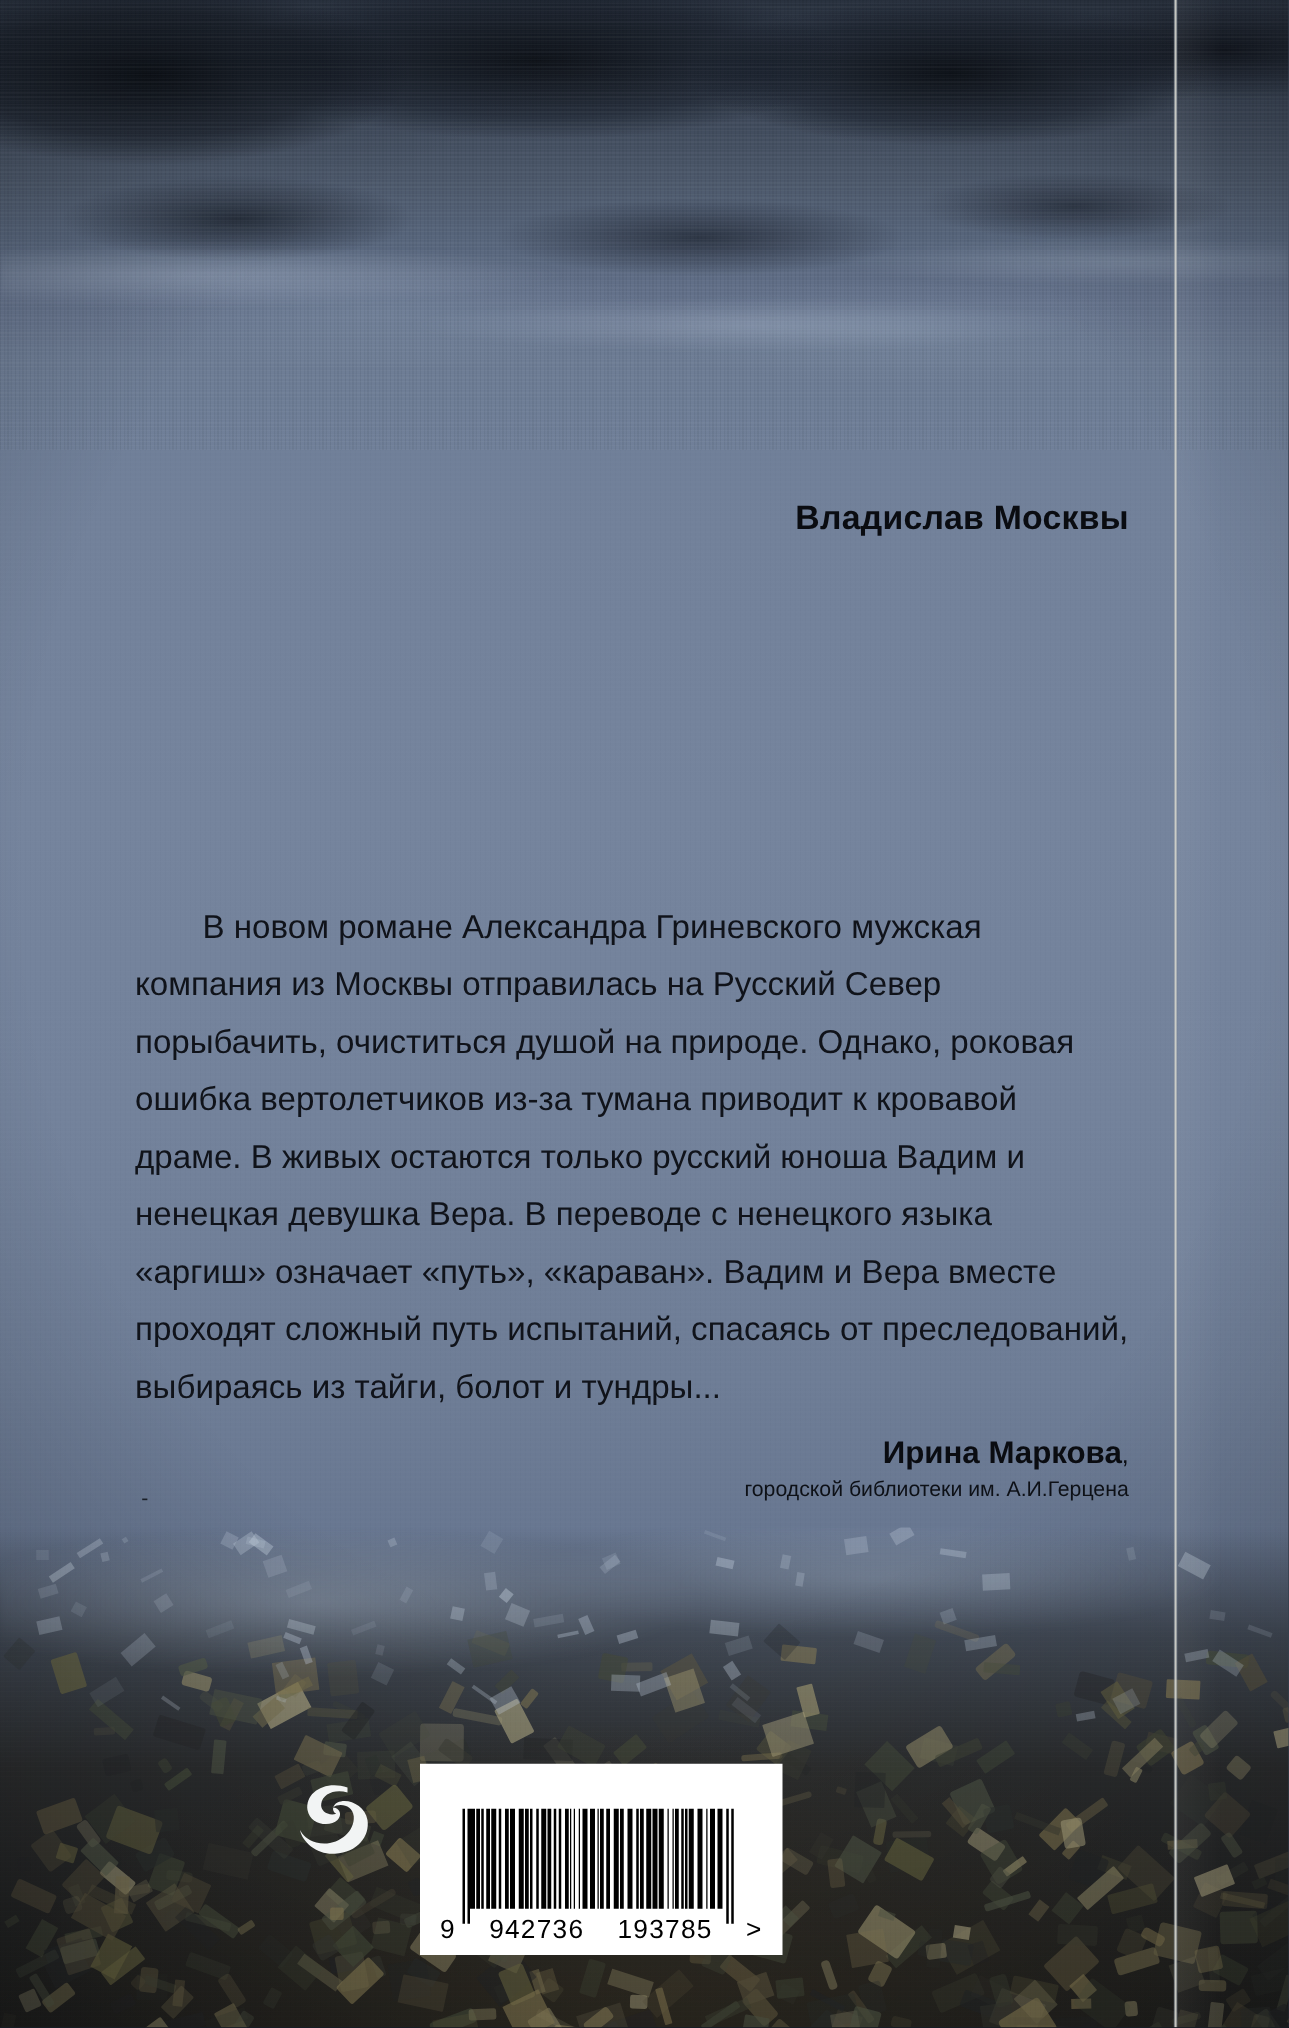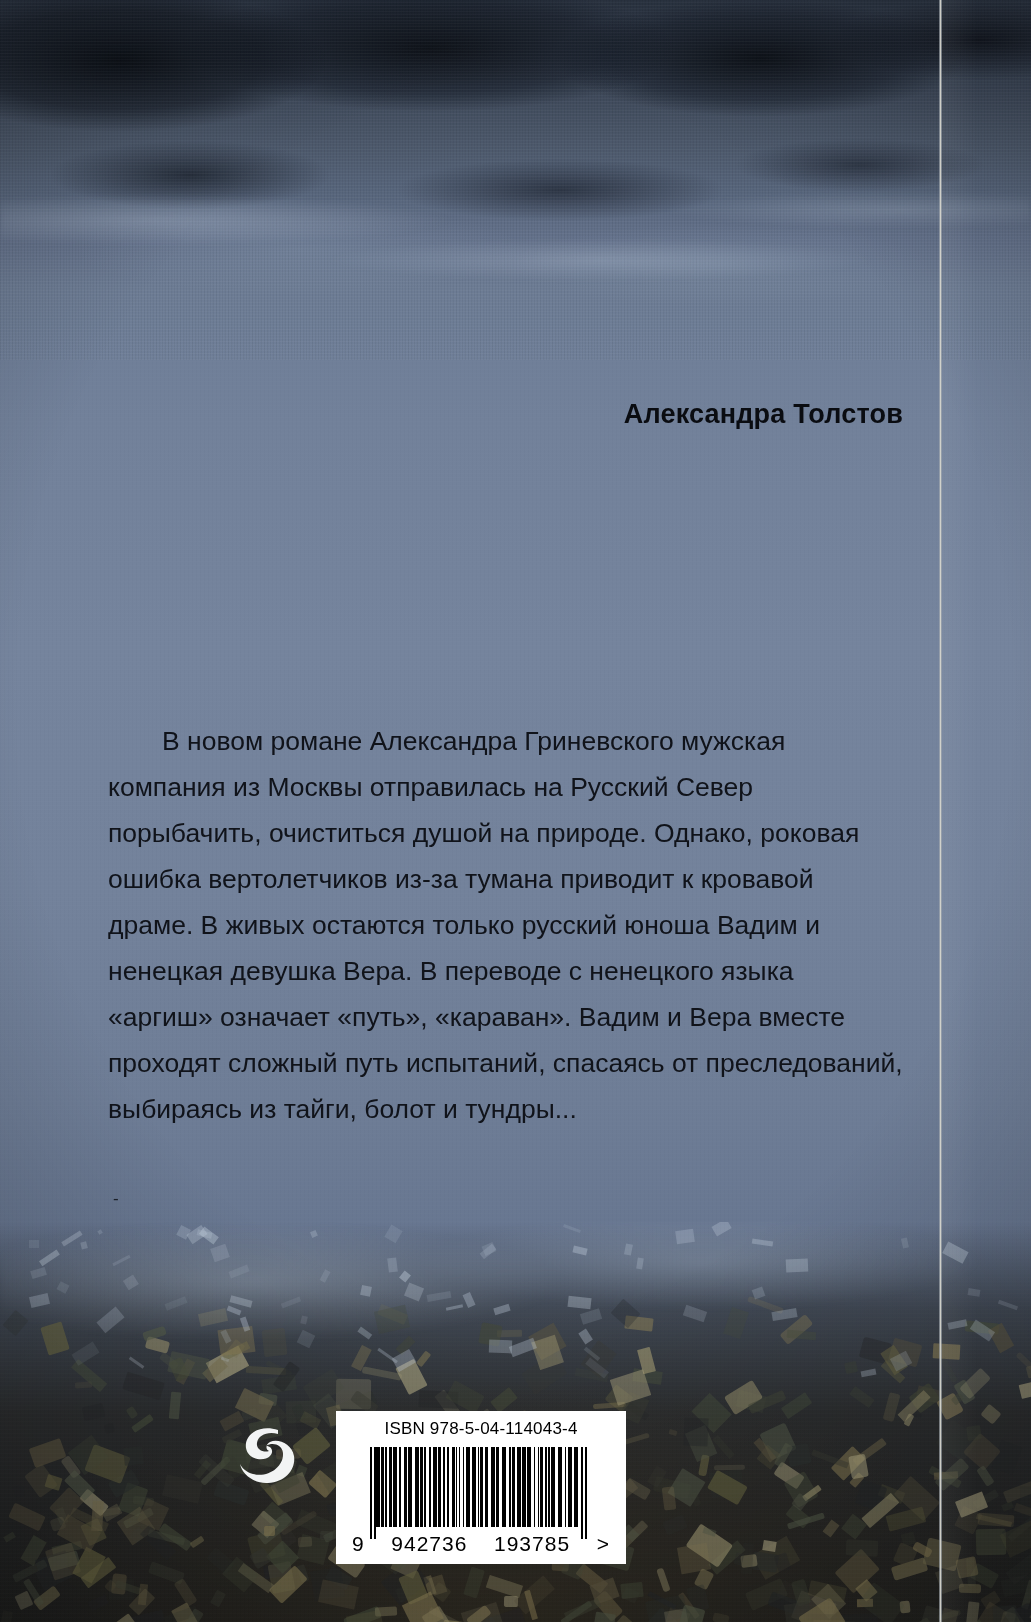--- a/index.html
+++ b/index.html
@@ -767,42 +767,45 @@
       </div>
   </div>
 
   <div class="vignette"></div>
   <div class="grain"></div>
 
   <div class="spine-line"></div>
   <div class="spine-panel"></div>
 
   <div class="quote-block" id="quote-primary">
-    <div class="quote-attrib">Александра Толстов</div>
+    <div class="quote-attrib">Владислав Москвы</div>
   </div>
 
   <div class="quote-block" id="synopsis">
     <p class="synopsis-text">В новом романе Александра Гриневского мужская компания из Москвы отправилась на Русский Север порыбачить, очиститься душой на природе. Однако, роковая ошибка вертолетчиков из-за тумана приводит к кровавой драме. В живых остаются только русский юноша Вадим и ненецкая девушка Вера. В переводе с ненецкого языка «аргиш» означает «путь», «караван». Вадим и Вера вместе проходят сложный путь испытаний, спасаясь от преследований, выбираясь из тайги, болот и тундры...</p>
     <div class="attrib-group">
+      <div class="attrib-name">
+        <span>Ирина Маркова</span><span class="comma">,</span>
+      </div>
+      <div class="attrib-role">городской библиотеки им. А.И.Герцена</div>
     </div>
   </div>
 
   <div class="stray-dash">-</div>
 
   <div class="logo">
     <svg viewBox="0 0 66 84" width="66" height="84" aria-hidden="true">
       <path d="M44 18 C26 12, 10 22, 12 36 C14 48, 30 50, 36 44 C40 40, 38 34, 32 34
                C38 30, 48 32, 49 41 C50 55, 34 66, 19 62 C12 60, 8 56, 6 52
                C8 62, 20 72, 34 71 C52 70, 62 57, 60 44 C58 32, 44 26, 36 30
                C32 32, 31 37, 35 39 C29 41, 22 37, 23 31 C24 23, 34 19, 44 22 Z" fill="#f2f4f4"></path>
     </svg>
   </div>
 
   <div class="barcode-block">
-    <div class="isbn-text">ISBN 978-5-04-114043-4</div>
     <div class="bars" id="bars">
         <i class="tall" style="width: 2px;"></i>
         <i class="g" style="width: 2px;"></i>
         <i class="tall" style="width: 2px;"></i>
         <i style="width: 4px;"></i>
         <i class="g" style="width: 1px;"></i>
         <i style="width: 3px;"></i>
         <i class="g" style="width: 1px;"></i>
         <i style="width: 2px;"></i>
         <i class="g" style="width: 2px;"></i>

